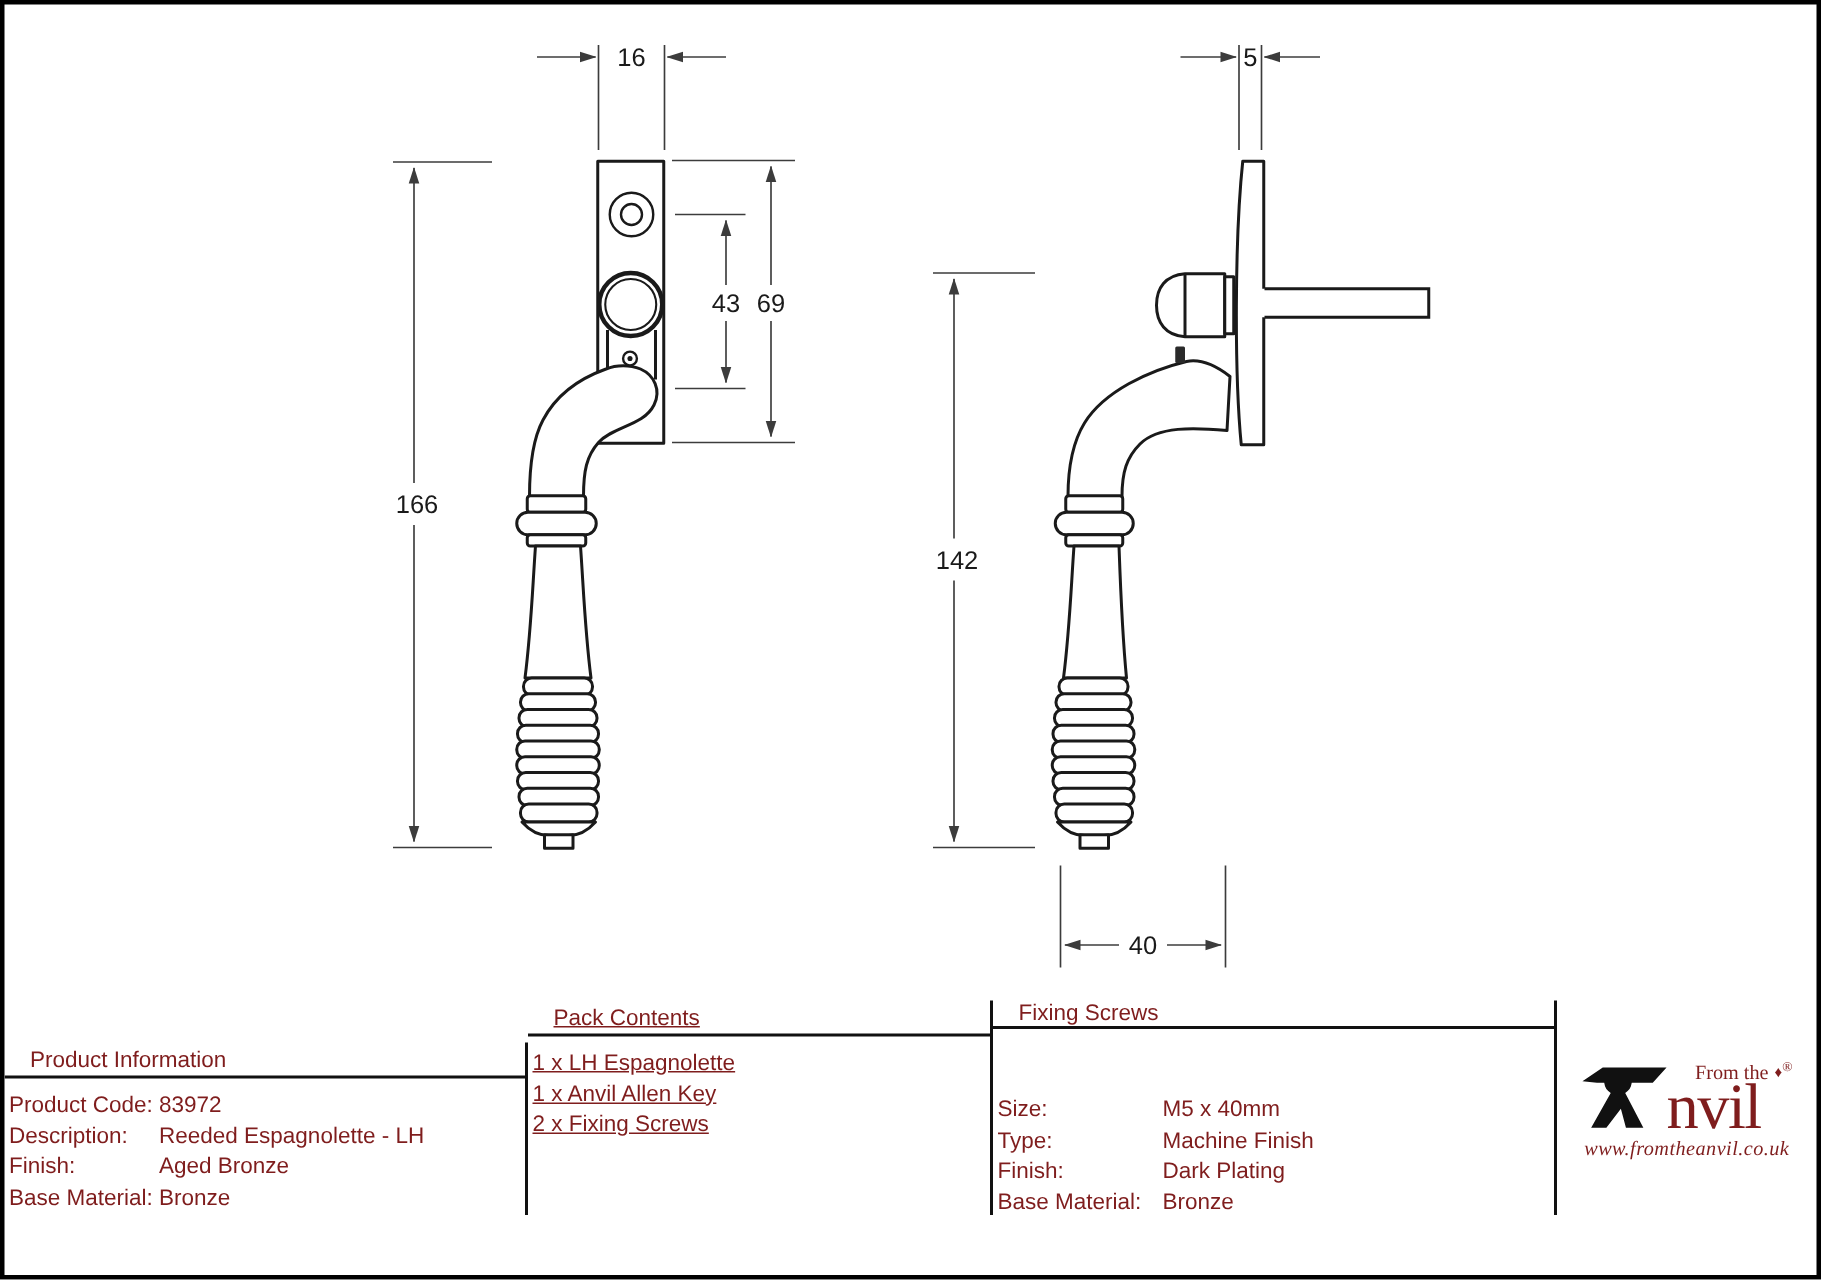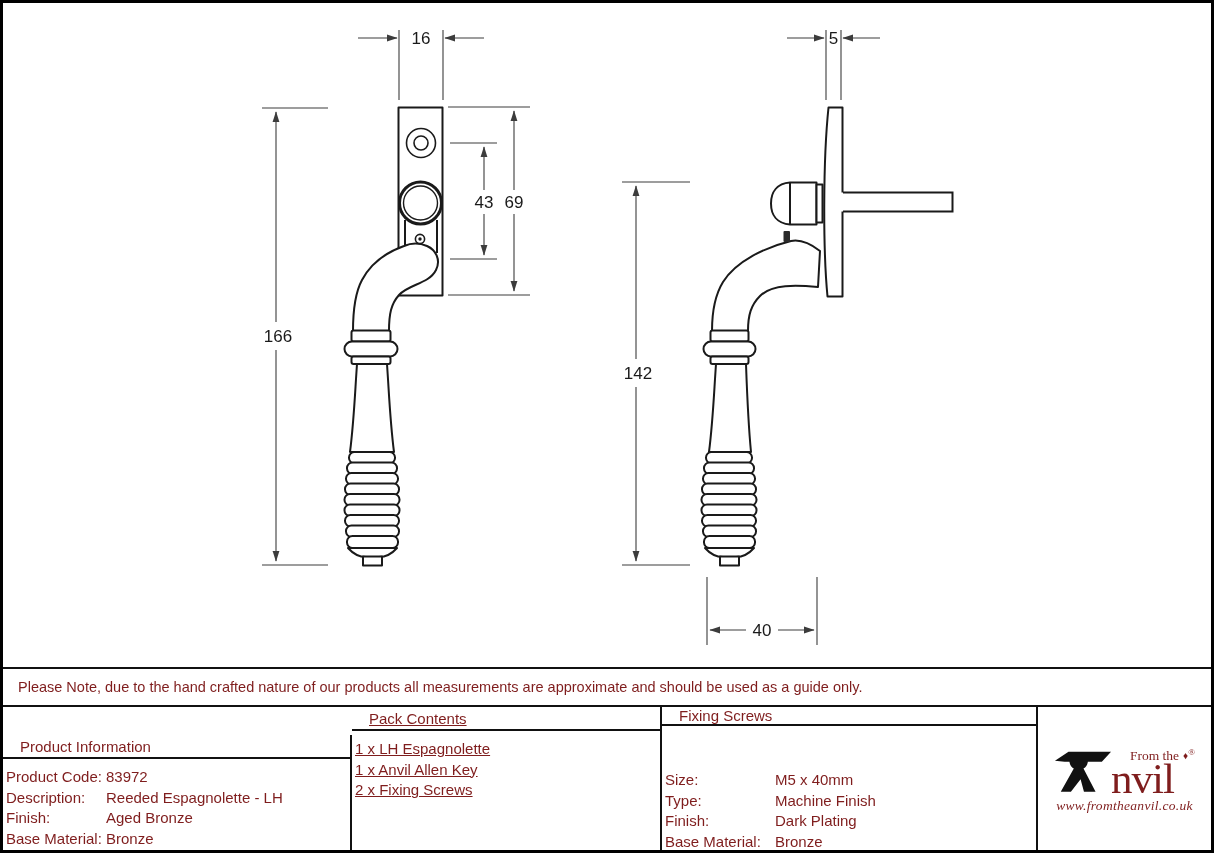--- a/index.html
+++ b/index.html
@@ -184,23 +184,20 @@
       <text class="dim-text" x="638" y="379">142</text>
     </g>
     <g>
       <path class="extline" d="M707,577 V645 M817,577 V645"></path>
       <line class="dimline" x1="746" y1="630" x2="710" y2="630" marker-end="url(#ah)"></line>
       <line class="dimline" x1="778" y1="630" x2="814" y2="630" marker-end="url(#ah)"></line>
       <text class="dim-text" x="762" y="636">40</text>
     </g>
   </svg>
 
-  <div class="note-row">
-    <span>Please Note, due to the hand crafted nature of our products all measurements are approximate and should be used as a guide only.</span>
-  </div>
 
   <div class="cols">
 
     <div class="col col-1">
       <div class="col-header">Product Information</div>
       <div class="col-body">
         <div class="kv">
           <span class="k">Product Code:</span>
           <span class="v">83972</span>
         </div>

